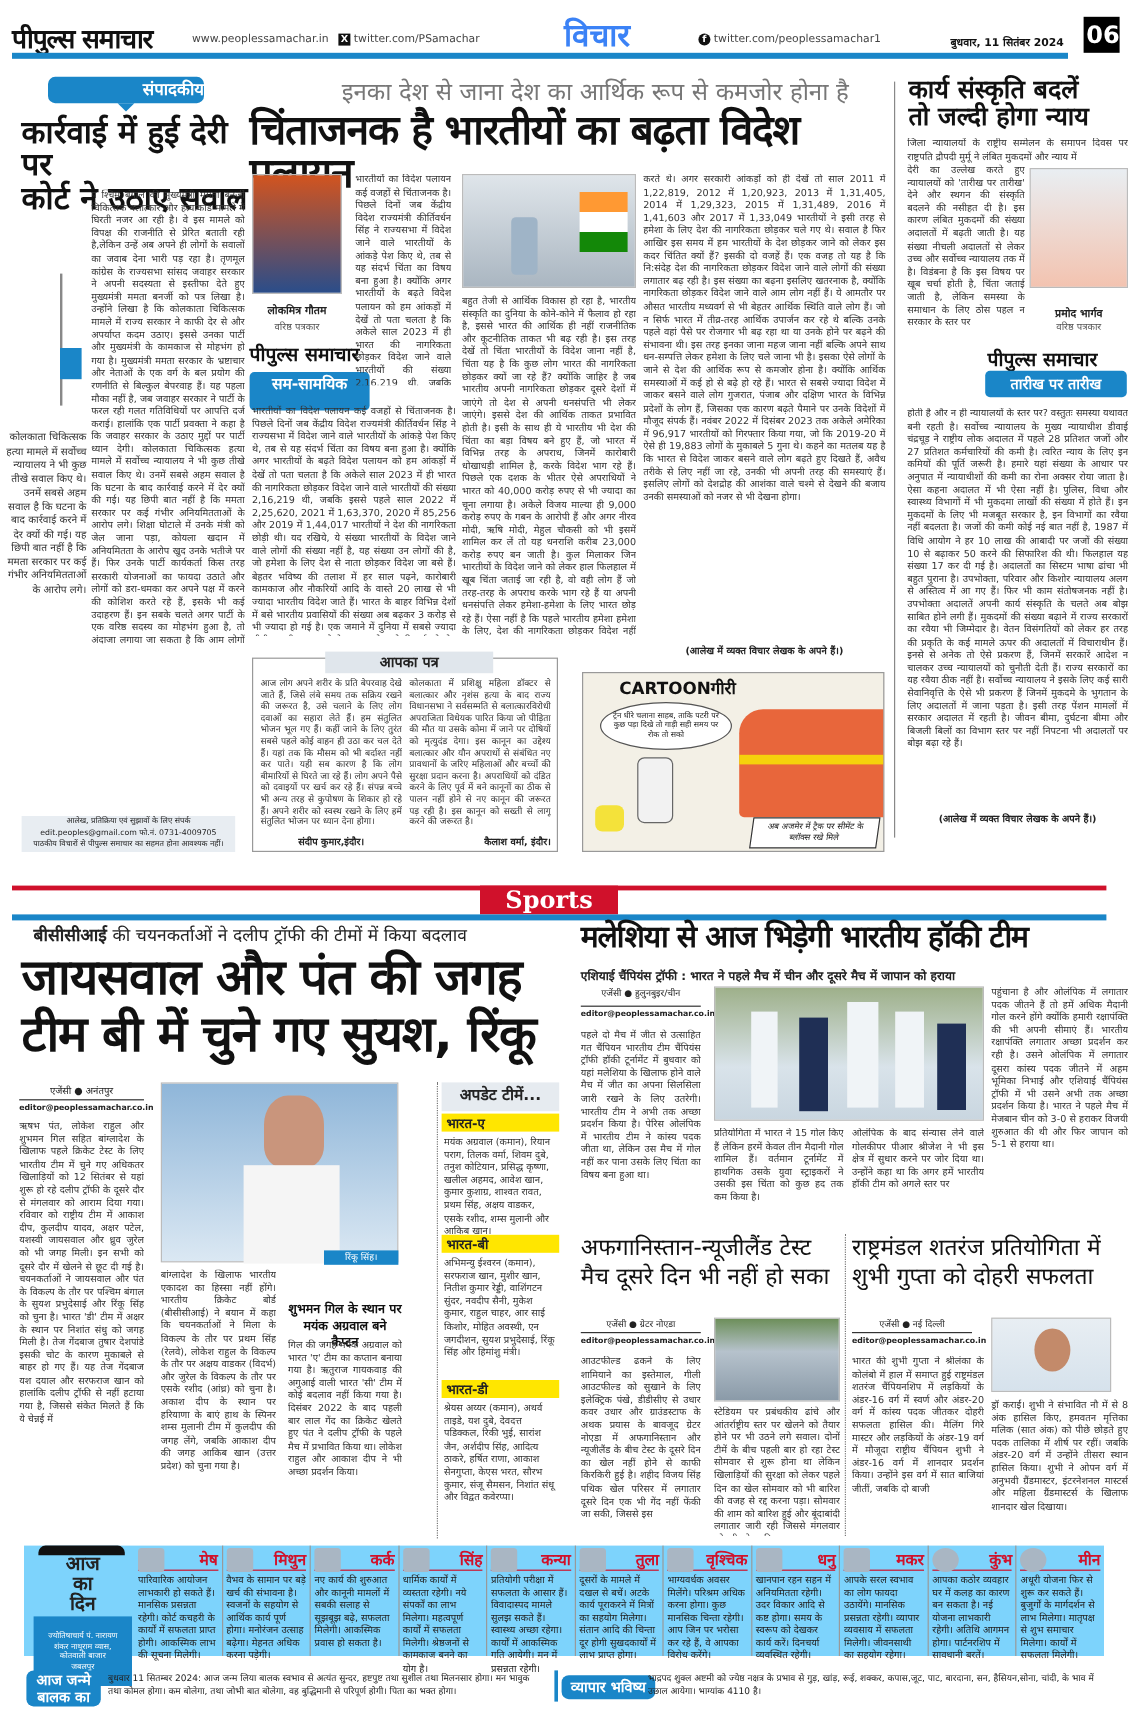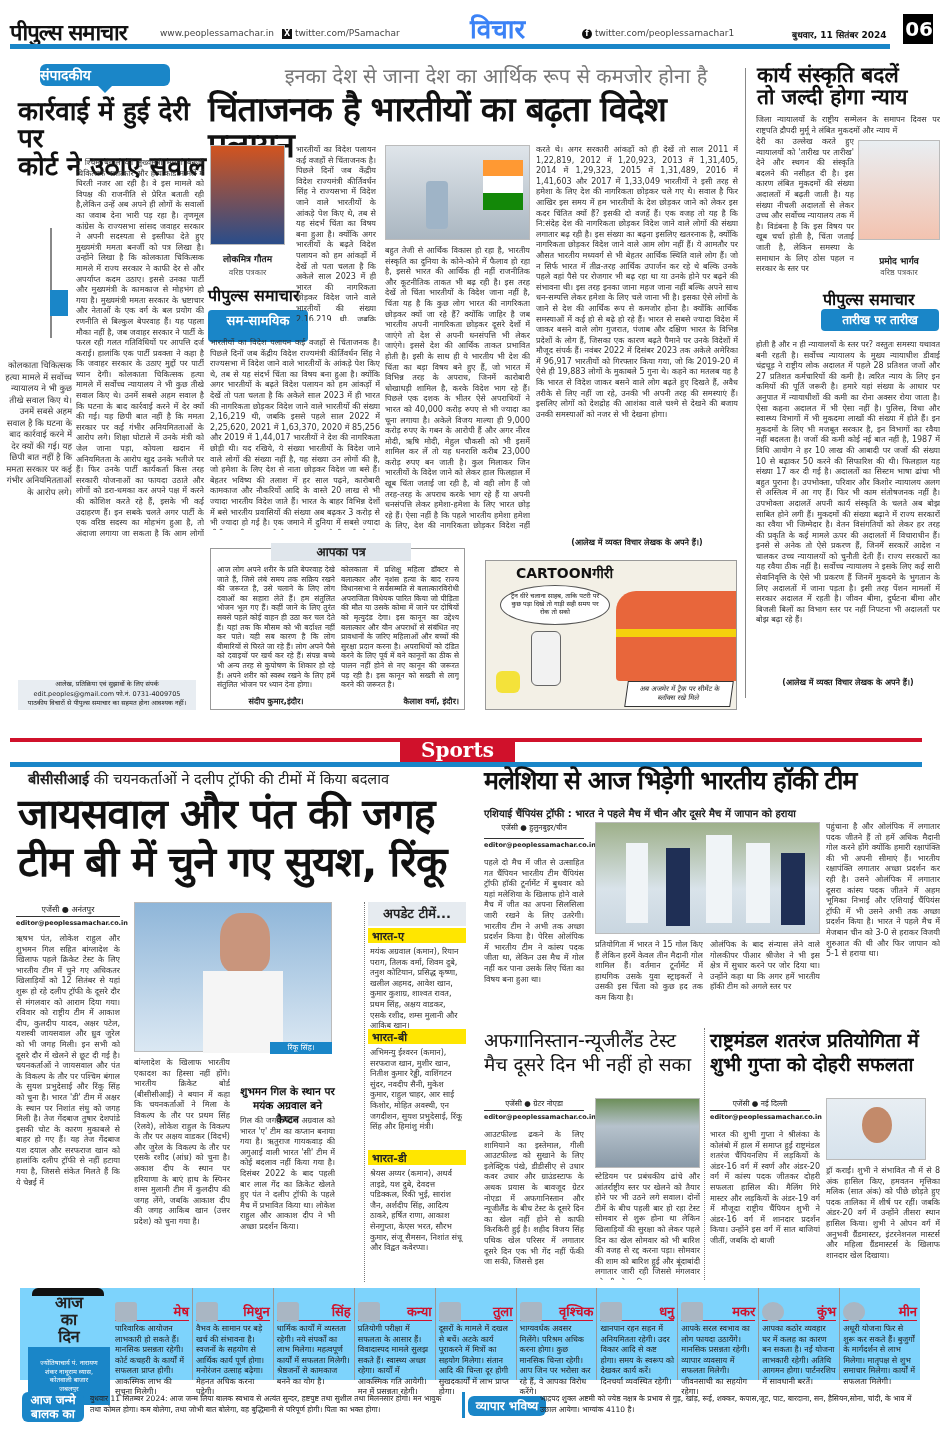--- a/index.html
+++ b/index.html
@@ -6,32 +6,32 @@
 body{width:945px;height:1445px;background:#fff;font-family:"DejaVu Sans",sans-serif;color:#222;position:relative;overflow:hidden}
 .abs{position:absolute}
 .txt{font-size:8px;line-height:10.6px;text-align:justify;color:#333;overflow:hidden}
 .masthead{top:14px;left:10px;right:10px;height:32px}
 .logo{font-family:"DejaVu Serif",serif;font-weight:bold;font-size:22px;color:#111;letter-spacing:-1px}
 .mh-small{font-size:9px;color:#444}
 .vichar{font-weight:bold;color:#3b82f6;font-size:26px;font-family:Liberation Mono, monospace}
 .pg{background:#000;color:#fff;font-weight:bold;font-size:20px;width:30px;height:30px;text-align:right;line-height:30px}
 .bluebar{background:#1a86c8;height:5px}
 .redbar{background:#d0112b;height:4px}
-.tag{background:#1a86c8;color:#fff;border-radius:6px;text-align:left;font-size:14px;font-weight:bold}
+.tag{background:#1a86c8;color:#fff;border-radius:6px;text-align:right;font-size:14px;font-weight:bold}
 .hl{font-weight:bold;color:#111;font-family:"DejaVu Sans",sans-serif;line-height:1.05}
 .sub{color:#777;font-size:22px}
 .photo{background:linear-gradient(135deg,#7a8a98,#c8d2da);border:1px solid #bbb}
 .byline{font-size:8px;text-align:center;color:#222}
 .boxlogo{font-weight:bold;font-size:20px;color:#111}
 .bluepill{background:#1a86c8;color:#fff;font-weight:bold;font-size:16px;text-align:center;border-radius:4px}
 .letterbox{border:1px solid #999}
 .ybar{background:#ffe600;color:#222;font-weight:bold;font-size:11px;padding-left:4px}
 .sports-tag{background:#d0112b;color:#fff;font-family:"DejaVu Serif",serif;font-weight:bold;font-size:20px;text-align:center}
 .horo{background:#7dd3fc}
-.horo-col{border-right:1px solid #999;padding:14px 3px}
+.horo-col{border-right:1px solid #999;padding:2px 3px}
 .horo-name{color:#d0112b;font-weight:bold;font-size:13px;text-align:right;border-bottom:1px solid #d0112b}
 .zod{display:inline-block;width:22px;height:20px;background:#a9b6c3;border-radius:3px;float:left}
 .horo-txt{font-size:8px;line-height:10.5px;color:#222;margin-top:3px}
 .fbtag{background:#1a86c8;color:#fff;font-weight:bold;font-size:12px;text-align:center;border-radius:6px;line-height:14px}
 .vline{border-left:1px solid #888}
 .dotted{border-left:1px dotted #777}
 </style>
 </head>
 <body>
 
@@ -179,21 +179,21 @@
   <div>अफगानिस्तान-न्यूजीलैंड टेस्ट</div>
   <div>मैच दूसरे दिन भी नहीं हो सका</div>
 </div>
 <div class="abs" style="left:484px;top:1098px;width:100px;text-align:center;font-size:7.5px">एजेंसी ● ग्रेटर नोएडा</div>
 <div class="abs" style="left:484px;top:1110px;width:100px;border-top:1px solid #333;font-size:6.5px;font-weight:bold;padding-top:2px">editor@peoplessamachar.co.in</div>
 <div class="abs txt" style="left:484px;top:1130px;width:100px;height:150px">आउटफील्ड ढकने के लिए शामियाने का इस्तेमाल, गीली आउटफील्ड को सुखाने के लिए इलेक्ट्रिक पंखे, डीडीसीए से उधार कवर उधार और ग्राउंडस्टाफ के अथक प्रयास के बावजूद ग्रेटर नोएडा में अफगानिस्तान और न्यूजीलैंड के बीच टेस्ट के दूसरे दिन का खेल नहीं होने से काफी किरकिरी हुई है। शहीद विजय सिंह पथिक खेल परिसर में लगातार दूसरे दिन एक भी गेंद नहीं फेंकी जा सकी, जिससे इस</div>
 <div class="abs photo" style="left:595px;top:1098px;width:105px;height:70px;background:linear-gradient(#6d8f5a,#b6c2cc 40%,#8a9aa8)"></div>
 <div class="abs txt" style="left:595px;top:1172px;width:105px;height:108px">स्टेडियम पर प्रबंधकीय ढांचे और आंतर्राष्ट्रीय स्तर पर खेलने को तैयार होने पर भी उठने लगे सवाल। दोनों टीमें के बीच पहली बार हो रहा टेस्ट सोमवार से शुरू होना था लेकिन खिलाड़ियों की सुरक्षा को लेकर पहले दिन का खेल सोमवार को भी बारिश की वजह से रद्द करना पड़ा। सोमवार की शाम को बारिश हुई और बूंदाबांदी लगातार जारी रही जिससे मंगलवार को भी खेल की शुरुआत पर असर पड़ा।</div>
 <div class="abs dotted" style="left:704px;top:1028px;height:252px"></div>
 
-<div class="abs hl" style="left:710px;top:1028px;width:230px;font-size:19px;font-weight:bold;line-height:24px">
+<div class="abs hl" style="left:710px;top:1028px;width:230px;font-size:19px;font-weight:normal;line-height:24px">
   <div>राष्ट्रमंडल शतरंज प्रतियोगिता में</div>
   <div>शुभी गुप्ता को दोहरी सफलता</div>
 </div>
 <div class="abs" style="left:710px;top:1098px;width:100px;text-align:center;font-size:7.5px">एजेंसी ● नई दिल्ली</div>
 <div class="abs" style="left:710px;top:1110px;width:100px;border-top:1px solid #333;font-size:6.5px;font-weight:bold;padding-top:2px">editor@peoplessamachar.co.in</div>
 <div class="abs photo" style="left:826px;top:1098px;width:100px;height:62px;background:linear-gradient(#e8eef3,#d6e2ec)">
   <div class="abs" style="left:35px;top:8px;width:30px;height:36px;background:#c38a6a;border-radius:50%"></div>
 </div>
 <div class="abs txt" style="left:710px;top:1130px;width:110px;height:150px">भारत की शुभी गुप्ता ने श्रीलंका के कोलंबो में हाल में समाप्त हुई राष्ट्रमंडल शतरंज चैंपियनशिप में लड़कियों के अंडर-16 वर्ग में स्वर्ण और अंडर-20 वर्ग में कांस्य पदक जीतकर दोहरी सफलता हासिल की। मैलिंग गिरे मास्टर और लड़कियों के अंडर-19 वर्ग में मौजूदा राष्ट्रीय चैंपियन शुभी ने अंडर-16 वर्ग में शानदार प्रदर्शन किया। उन्होंने इस वर्ग में सात बाजियां जीतीं, जबकि दो बाजी</div>
 <div class="abs txt" style="left:826px;top:1166px;width:114px;height:114px">ड्रॉ कराईं। शुभी ने संभावित नौ में से 8 अंक हासिल किए, हमवतन मृत्तिका मलिक (सात अंक) को पीछे छोड़ते हुए पदक तालिका में शीर्ष पर रहीं। जबकि अंडर-20 वर्ग में उन्होंने तीसरा स्थान हासिल किया। शुभी ने ओपन वर्ग में अनुभवी ग्रैंडमास्टर, इंटरनेशनल मास्टर्स और महिला ग्रैंडमास्टर्स के खिलाफ शानदार खेल दिखाया।</div>
@@ -211,20 +211,24 @@
   <div class="abs" style="left:92px;top:0;width:808px;height:92px;display:flex">
     <div class="horo-col" style="flex:1">
         <div class="horo-name"><span class="zod"></span><span>मेष</span></div>
         <div class="horo-txt">पारिवारिक आयोजन लाभकारी हो सकते हैं। मानसिक प्रसन्नता रहेगी। कोर्ट कचहरी के कार्यों में सफलता प्राप्त होगी। आकस्मिक लाभ की सूचना मिलेगी।</div>
       </div>
     <div class="horo-col" style="flex:1">
         <div class="horo-name"><span class="zod"></span><span>मिथुन</span></div>
         <div class="horo-txt">वैभव के सामान पर बड़े खर्च की संभावना है। स्वजनों के सहयोग से आर्थिक कार्य पूर्ण होगा। मनोरंजन उत्साह बढ़ेगा। मेहनत अधिक करना पड़ेगी।</div>
       </div>
     <div class="horo-col" style="flex:1">
+        <div class="horo-name"><span class="zod"></span><span>कर्क</span></div>
+        <div class="horo-txt">नए कार्य की शुरुआत और कानूनी मामलों में सबकी सलाह से सूझबूझ बढ़े, सफलता मिलेगी। आकस्मिक प्रवास हो सकता है।</div>
+      </div>
+    <div class="horo-col" style="flex:1">
         <div class="horo-name"><span class="zod"></span><span>सिंह</span></div>
         <div class="horo-txt">धार्मिक कार्यों में व्यस्तता रहेगी। नये संपर्कों का लाभ मिलेगा। महत्वपूर्ण कार्यों में सफलता मिलेगी। श्रेष्ठजनों से कामकाज बनने का योग है।</div>
       </div>
     <div class="horo-col" style="flex:1">
         <div class="horo-name"><span class="zod"></span><span>कन्या</span></div>
         <div class="horo-txt">प्रतियोगी परीक्षा में सफलता के आसार हैं। विवादास्पद मामले सुलझ सकते हैं। स्वास्थ्य अच्छा रहेगा। कार्यों में आकस्मिक गति आयेगी। मन में प्रसन्नता रहेगी।</div>
       </div>
     <div class="horo-col" style="flex:1">
         <div class="horo-name"><span class="zod"></span><span>तुला</span></div>
         <div class="horo-txt">दूसरों के मामले में दखल से बचें। अटके कार्य पूराकरने में मित्रों का सहयोग मिलेगा। संतान आदि की चिन्ता दूर होगी सुखदकार्यों में लाभ प्राप्त होगा।</div>

